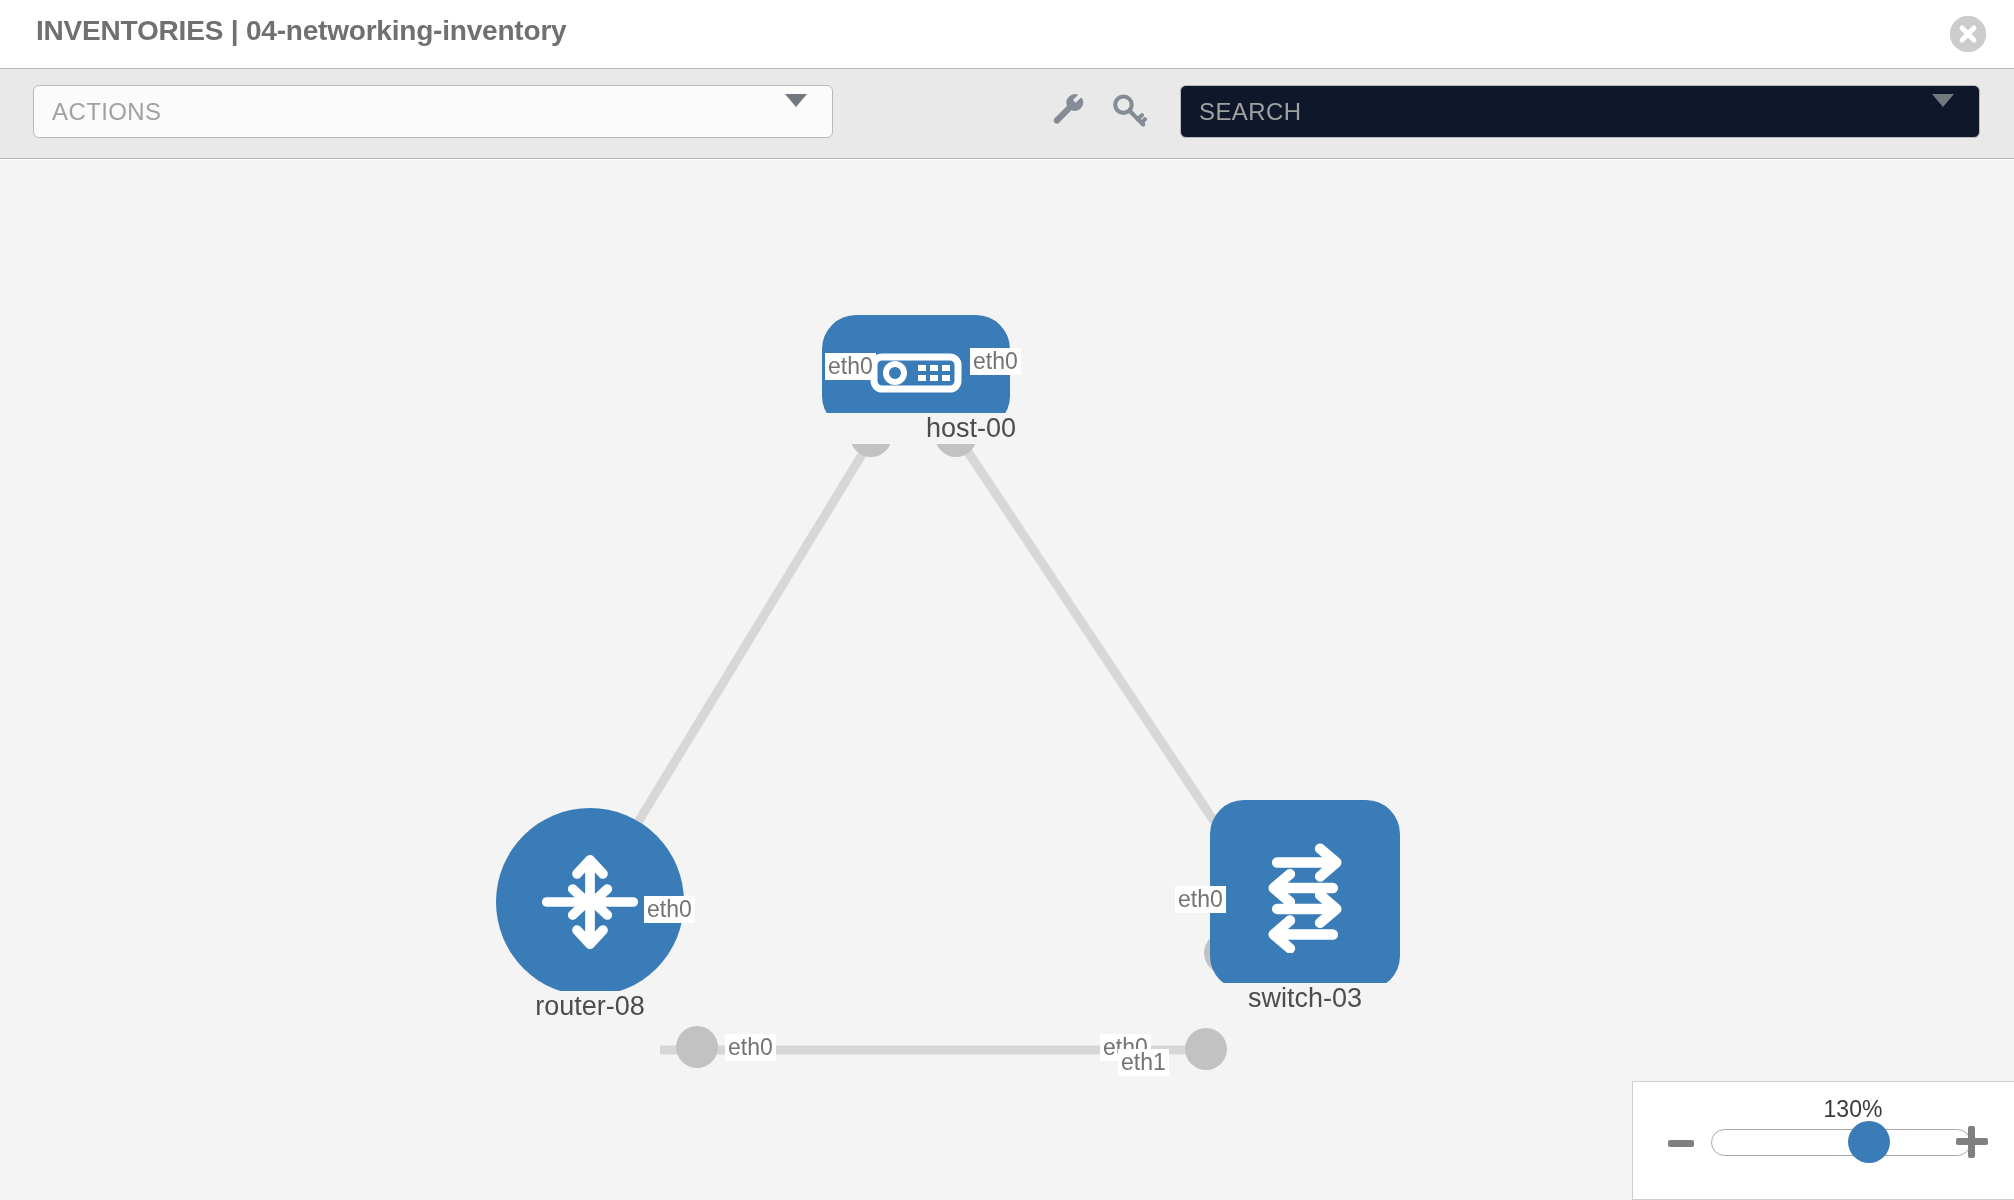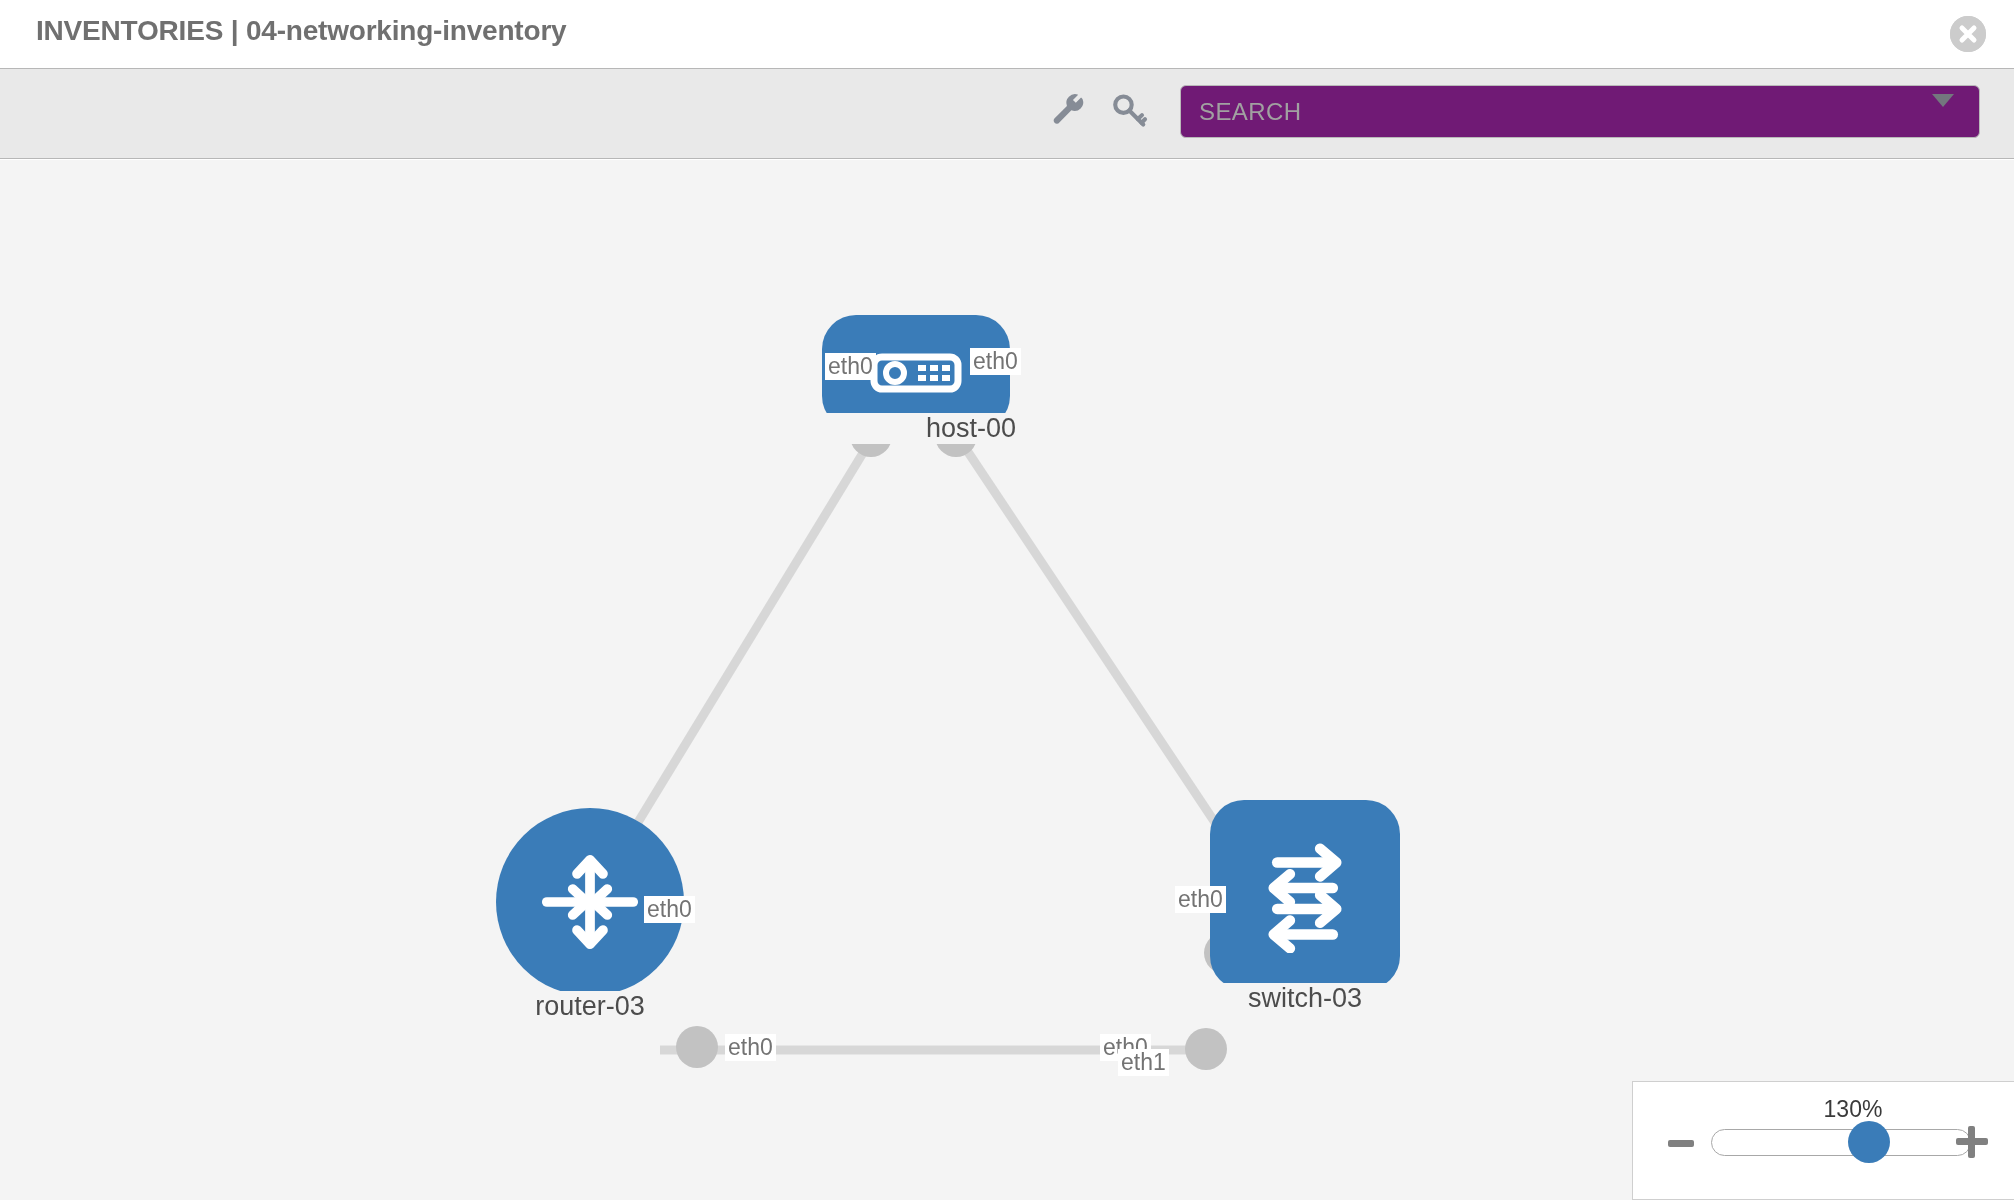--- a/index.html
+++ b/index.html
@@ -49,21 +49,21 @@
   }
   .actions-caret { position:absolute; right:25px; top:21px; }
 
   .tool-icon { position:absolute; top:92px; cursor:pointer; }
   .wrench-icon { left:1050px; }
   .key-icon { left:1110px; }
 
   .search-box {
     position:absolute; left:1180px; top:85px;
     width:800px; height:53px;
-    background:#701a75; border:1px solid #b9b9b9; border-radius:6px;
+    background:#0f172a; border:1px solid #b9b9b9; border-radius:6px;
     cursor:text;
   }
   .search-label {
     position:absolute; left:18px; top:12px;
     font-size:24px; color:#a1a1a1; letter-spacing:0.4px;
   }
   .search-caret { position:absolute; right:25px; top:21px; }
 
   
   .canvas {
@@ -136,20 +136,26 @@
     <div class="close-btn">
       <svg width="36" height="36" viewBox="0 0 36 36" aria-hidden="true">
         <circle cx="18" cy="18" r="18" fill="#cccccc"></circle>
         <path d="M12 12 L24 24 M24 12 L12 24" stroke="#ffffff" stroke-width="5" stroke-linecap="round"></path>
       </svg>
     </div>
   </div>
 
   <div class="toolbar"></div>
 
+  <div class="actions-select">
+    <span class="actions-label">ACTIONS</span>
+    <span class="actions-caret">
+      <span class="tri-down"></span>
+    </span>
+  </div>
 
   <div class="tool-icon wrench-icon">
     <svg width="38" height="38" viewBox="0 0 24 24" aria-hidden="true">
       <path d="M20.6 4.5a5.5 5.5 0 0 1-7.1 7.1L5.9 19.2a2 2 0 1 1-2.8-2.8l7.6-7.6A5.5 5.5 0 0 1 17.8 1.7l-3.3 3.3 1.8 1.8 3.3-3.3c.4.3.7.6 1 1z" fill="#868c96"></path>
     </svg>
   </div>
 
   <div class="tool-icon key-icon">
     <svg width="38" height="38" viewBox="0 0 24 24" aria-hidden="true">
       <circle cx="8.5" cy="8" r="5.2" fill="none" stroke="#868c96" stroke-width="2.6"></circle>
@@ -211,21 +217,21 @@
               <path d="M38 76 L50 89 L62 76"></path>
 
             <path d="M10 50 L46 50"></path>
               <path d="M34 38 L47 50 L34 62"></path>
 
             <path d="M90 50 L54 50"></path>
               <path d="M66 38 L53 50 L66 62"></path>
           </g>
         </svg>
       </div>
-      <div class="node-label" style="left:-10px; top:183px; width:208px;">router-03</div>
+      <div class="node-label" style="left:-10px; top:183px; width:208px;">router-08</div>
     </div>
 
     <div class="node" style="left:1210px; top:640px; width:190px; height:190px;">
       <div class="node-shape" style="width:190px; height:190px; border-radius:34px;">
         <svg width="116" height="116" viewBox="0 0 100 100" aria-hidden="true">
           <g stroke="#ffffff" stroke-width="9" stroke-linecap="round" stroke-linejoin="round" fill="none">
 
             <path d="M26 22 L76 22"></path>
               <path d="M63 10 L77 22 L63 34"></path>
 

